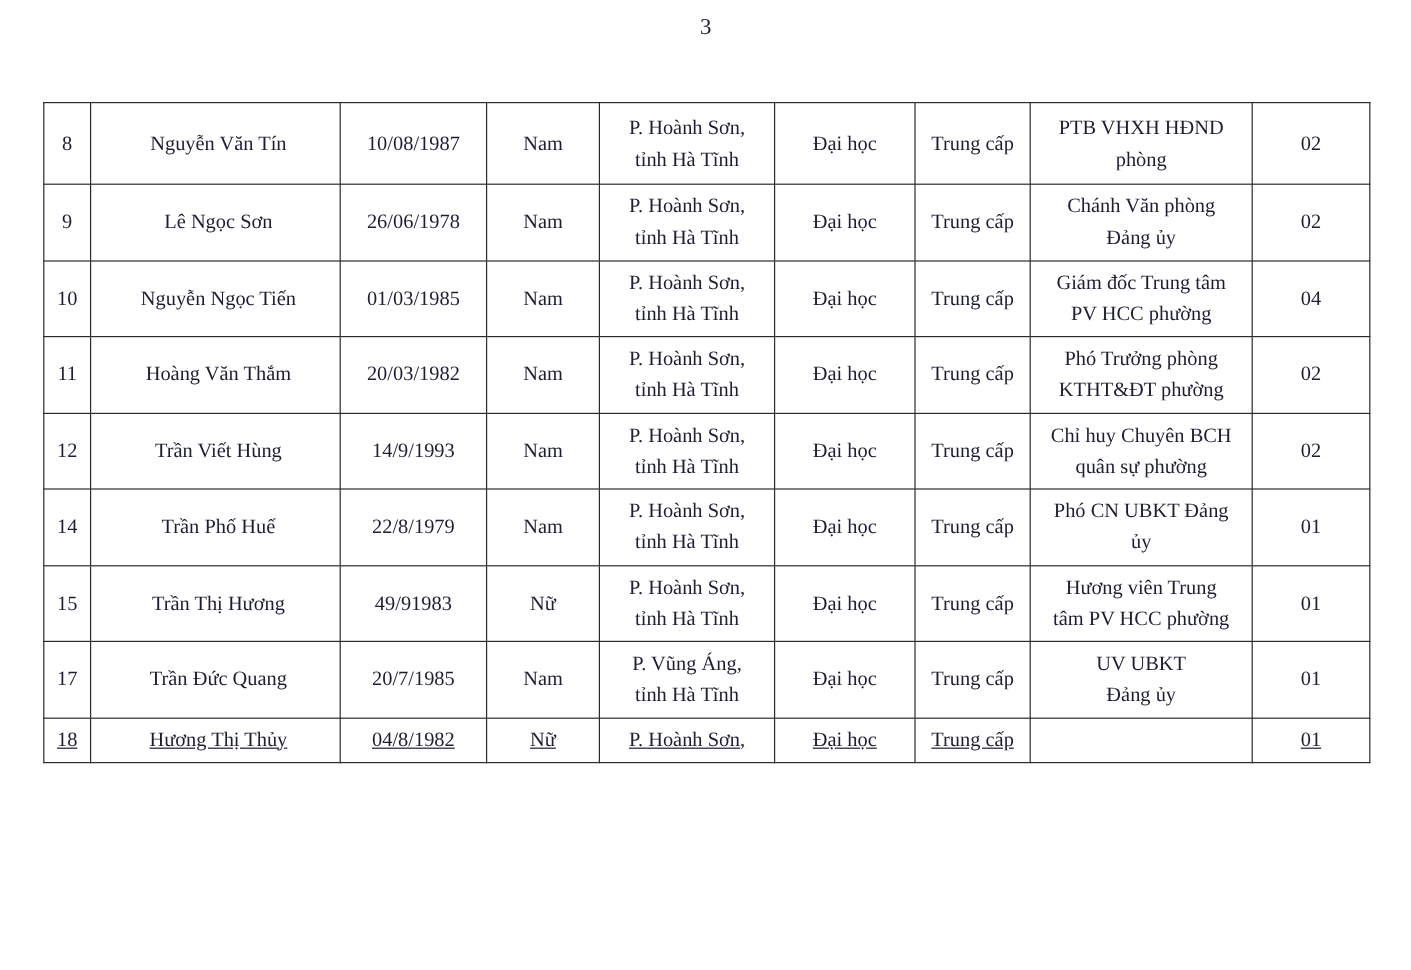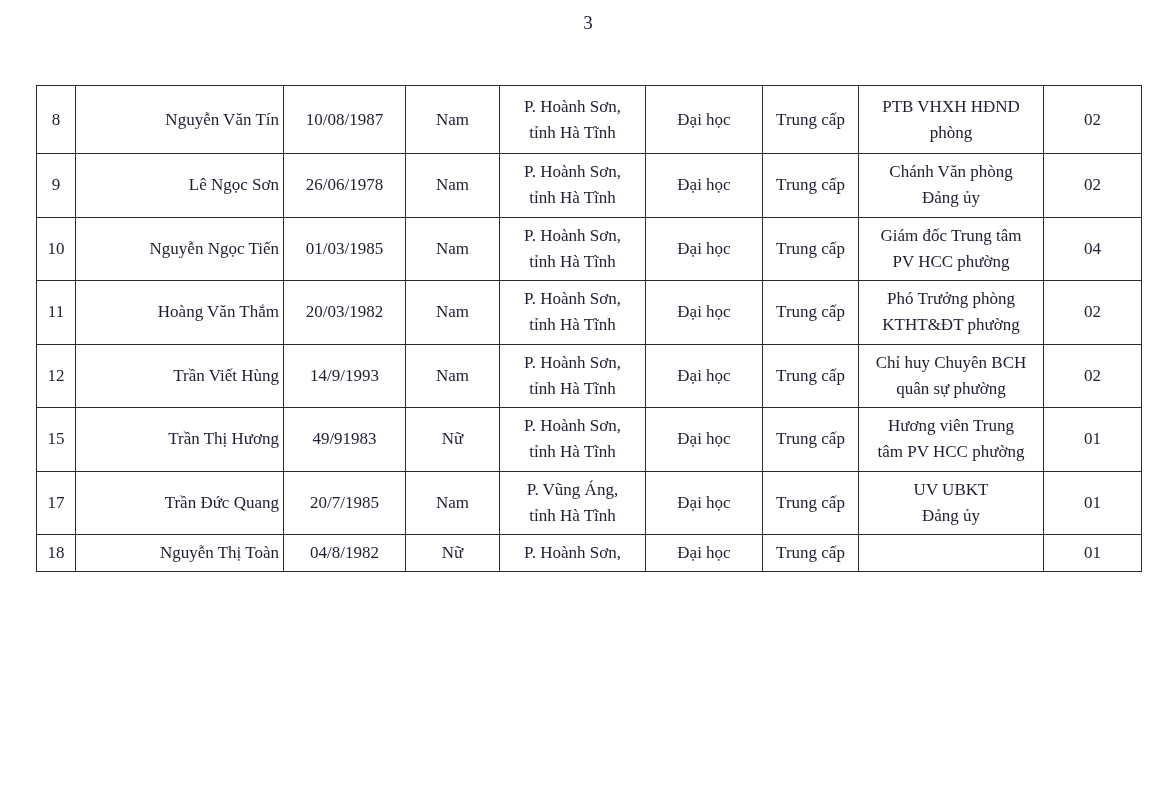--- a/index.html
+++ b/index.html
@@ -39,23 +39,23 @@
     border: 1.5px solid #2b2b2b;
     vertical-align: middle;
     text-align: center;
     padding: 2px 4px;
     overflow: hidden;
     line-height: 26px;
   }
   #roster-table tr { height: 63.5px; }
   #roster-table tr:first-child { height: 68px; }
   #roster-table tr:nth-child(10) { height: 68px; font-style: italic; }
-  #roster-table tr:last-child { height: 37px; }
+  #roster-table tr:last-child { height: 37px; text-decoration: underline; }
   #roster-table td.cell-name {
-    text-align: right;
+    text-align: center;
     padding-left: 9px;
   }
   .line { display: block; }
   tr:last-child .line { display: inline; }
 </style>
 </head>
 <body>
 
 <div id="page">
 
@@ -153,20 +153,37 @@
       </td>
       <td class="cell-education">Đại học</td>
       <td class="cell-political">Trung cấp</td>
       <td class="cell-position">
         <span class="line">Chỉ huy Chuyên BCH</span>
         <span class="line">quân sự phường</span>
       </td>
       <td class="cell-code">02</td>
     </tr>
         <tr>
+      <td class="cell-stt">14</td>
+      <td class="cell-name">Trần Phố Huế</td>
+      <td class="cell-dob">22/8/1979</td>
+      <td class="cell-gender">Nam</td>
+      <td class="cell-place">
+        <span class="line">P. Hoành Sơn,</span>
+        <span class="line">tỉnh Hà Tĩnh</span>
+      </td>
+      <td class="cell-education">Đại học</td>
+      <td class="cell-political">Trung cấp</td>
+      <td class="cell-position">
+        <span class="line">Phó CN UBKT Đảng</span>
+        <span class="line">ủy</span>
+      </td>
+      <td class="cell-code">01</td>
+    </tr>
+        <tr>
       <td class="cell-stt">15</td>
       <td class="cell-name">Trần Thị Hương</td>
       <td class="cell-dob">49/91983</td>
       <td class="cell-gender">Nữ</td>
       <td class="cell-place">
         <span class="line">P. Hoành Sơn,</span>
         <span class="line">tỉnh Hà Tĩnh</span>
       </td>
       <td class="cell-education">Đại học</td>
       <td class="cell-political">Trung cấp</td>
@@ -188,21 +205,21 @@
       <td class="cell-education">Đại học</td>
       <td class="cell-political">Trung cấp</td>
       <td class="cell-position">
         <span class="line">UV UBKT</span>
         <span class="line">Đảng ủy</span>
       </td>
       <td class="cell-code">01</td>
     </tr>
         <tr>
       <td class="cell-stt">18</td>
-      <td class="cell-name">Nguyễn Thị Toàn</td>
+      <td class="cell-name">Hương Thị Thủy</td>
       <td class="cell-dob">04/8/1982</td>
       <td class="cell-gender">Nữ</td>
       <td class="cell-place">
         <span class="line">P. Hoành Sơn,</span>
         <span class="line"></span>
       </td>
       <td class="cell-education">Đại học</td>
       <td class="cell-political">Trung cấp</td>
       <td class="cell-position">
         <span class="line"></span>

